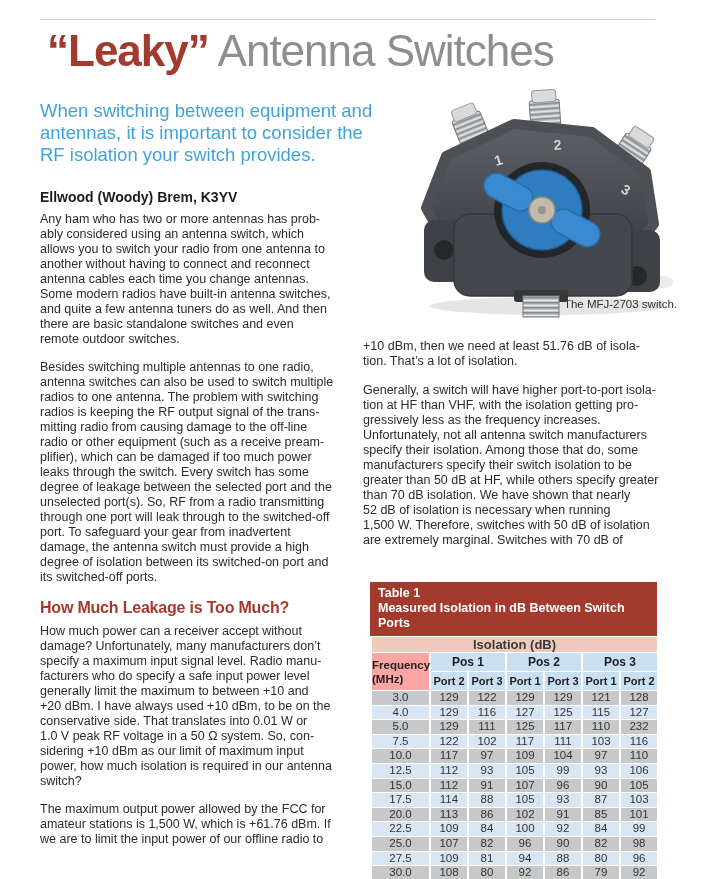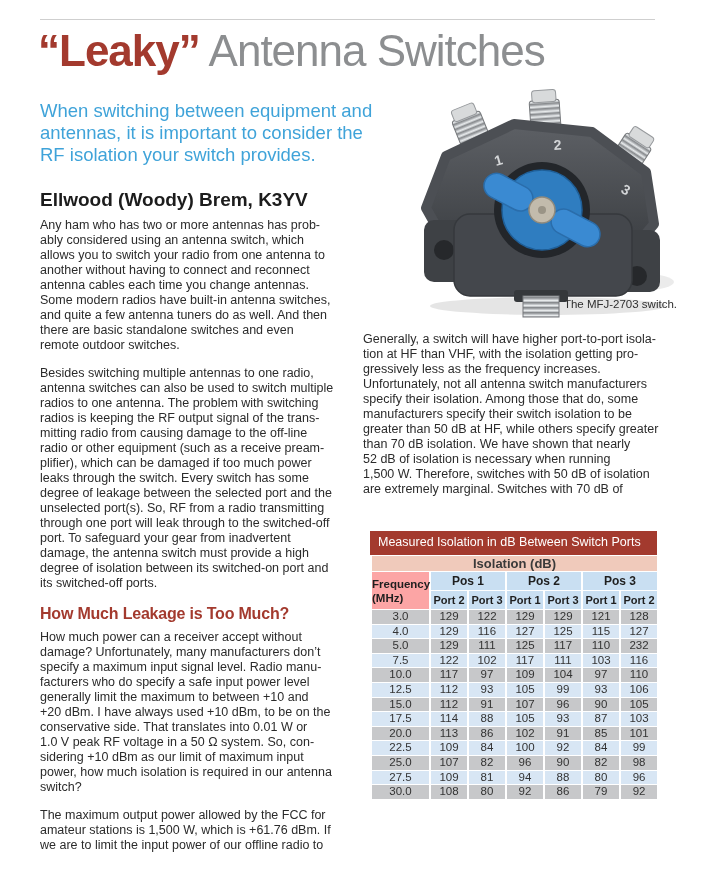--- a/index.html
+++ b/index.html
@@ -1,40 +1,40 @@
 <!DOCTYPE html>
 <html><head>
 <meta charset="utf-8">
 <style>
   html,body{margin:0;padding:0;background:#e9e9e9;}
   .page{
     position:relative;width:701px;height:879px;background:#ffffff;
     font-family:"Liberation Sans","DejaVu Sans",sans-serif;overflow:hidden;
   }
   .top-rule{position:absolute;left:40px;top:19px;width:615px;height:1px;background:#cfcfcf;}
-  .main-title{position:absolute;left:38px;top:26px;font-size:44px;font-weight:normal;letter-spacing:-1px;margin:0;white-space:pre;}
+  .main-title{position:absolute;left:47px;top:26px;font-size:44px;font-weight:normal;letter-spacing:-1px;margin:0;white-space:pre;}
   .title-red{color:var(--accent-red);font-weight:bold;}
   .title-gray{color:var(--title-gray);}
   #left-col{position:absolute;left:40px;top:100px;width:322px;}
   #right-col{position:absolute;left:363px;top:82px;width:300px;}
   .subtitle{font-size:18.5px;line-height:22px;color:var(--subtitle-blue);white-space:pre;}
-  .byline{margin-top:23px;font-size:19px;font-weight:bold;color:#1c1c1c;}
+  .byline{margin-top:23px;font-size:14px;font-weight:bold;color:#1c1c1c;}
   .para{margin-top:7px;font-size:12.5px;line-height:15px;color:#2b2b2b;white-space:pre;}
   .para + .para{margin-top:13px;}
   .section-heading{margin-top:14px;margin-bottom:5px;font-size:16px;font-weight:bold;color:var(--accent-red);letter-spacing:-0.2px;}
   .photo-wrap{position:relative;margin-left:33px;width:293px;height:236px;}
   .photo-caption{position:absolute;right:12px;bottom:8px;font-size:11.5px;color:#2f2f2f;}
   .knob-blue{fill:var(--knob-blue);}
   .knob-wing{fill:#3a8ad2;}
   .port-num{fill:#d3d5d7;font-size:14px;font-weight:bold;}
   
   .table-wrap{margin-left:7px;margin-top:34px;width:287px;}
   .table-title{background:var(--accent-red);color:#ffffff;padding:4px 8px 5px 8px;}
   .table-title .t1{font-size:12.5px;font-weight:bold;line-height:15px;}
-  .table-title .t2{font-size:12.5px;font-weight:normal;line-height:15px;}
+  .table-title .t2{font-size:12.5px;font-weight:bold;line-height:15px;}
   table.iso{border-collapse:collapse;width:287px;table-layout:fixed;}
   table.iso th, table.iso td{border:1px solid #ffffff;border-left-width:2px;border-right-width:2px;padding:0;}
   .band-row th{background:var(--table-band-pink);color:#3a3a3a;font-size:13px;font-weight:bold;height:15px;text-align:center;}
   .pos-row th{background:var(--table-header-blue);color:#1f1f1f;font-size:12px;font-weight:bold;height:18px;text-align:center;}
   .port-row th{background:var(--table-header-blue);color:#1f1f1f;font-size:11px;font-weight:bold;height:18px;text-align:center;}
   th.freq-h{background:#fca5a5;text-align:left;font-size:11.5px;font-weight:bold;color:#1f1f1f;white-space:pre-line;padding-left:4px;line-height:14px;}
   table.iso col.c-freq{width:59px;}
   table.iso col.c-val{width:38px;}
   table.iso tbody td{font-size:11.5px;color:#333;text-align:center;height:13.6px;line-height:13.6px;}
   tr.row-gray td{background:var(--row-gray);}
@@ -133,34 +133,37 @@
         </g>
         <circle cx="146" cy="128" r="13" fill="#c2bbac" stroke="#8f8a7d" stroke-width="1.5"></circle>
         <circle cx="146" cy="128" r="4" fill="#9a9486"></circle>
         <text class="port-num" x="100" y="84" transform="rotate(-16 100 84)">1</text>
         <text class="port-num" x="158" y="68" transform="rotate(-4 158 68)">2</text>
         <text class="port-num" x="224" y="110" transform="rotate(30 224 110)">3</text>
       </svg>
       <div class="photo-caption">The MFJ-2703 switch.</div>
     </div>
 
+    <div class="para" style="margin-top:21px;">+10 dBm, then we need at least 51.76 dB of isola-
+tion. That’s a lot of isolation.</div>
     <div class="para" style="margin-top:14px;">Generally, a switch will have higher port-to-port isola-
 tion at HF than VHF, with the isolation getting pro-
 gressively less as the frequency increases.
 Unfortunately, not all antenna switch manufacturers
 specify their isolation. Among those that do, some
 manufacturers specify their switch isolation to be
 greater than 50 dB at HF, while others specify greater
 than 70 dB isolation. We have shown that nearly
 52 dB of isolation is necessary when running
 1,500 W. Therefore, switches with 50 dB of isolation
 are extremely marginal. Switches with 70 dB of</div>
 
     <div class="table-wrap">
       <div class="table-title">
+        <div class="t1">Table 1</div>
         <div class="t2">Measured Isolation in dB Between Switch Ports</div>
       </div>
       <table class="iso">
         <colgroup>
           <col class="c-freq">
             <col class="c-val">
             <col class="c-val">
             <col class="c-val">
             <col class="c-val">
             <col class="c-val">

